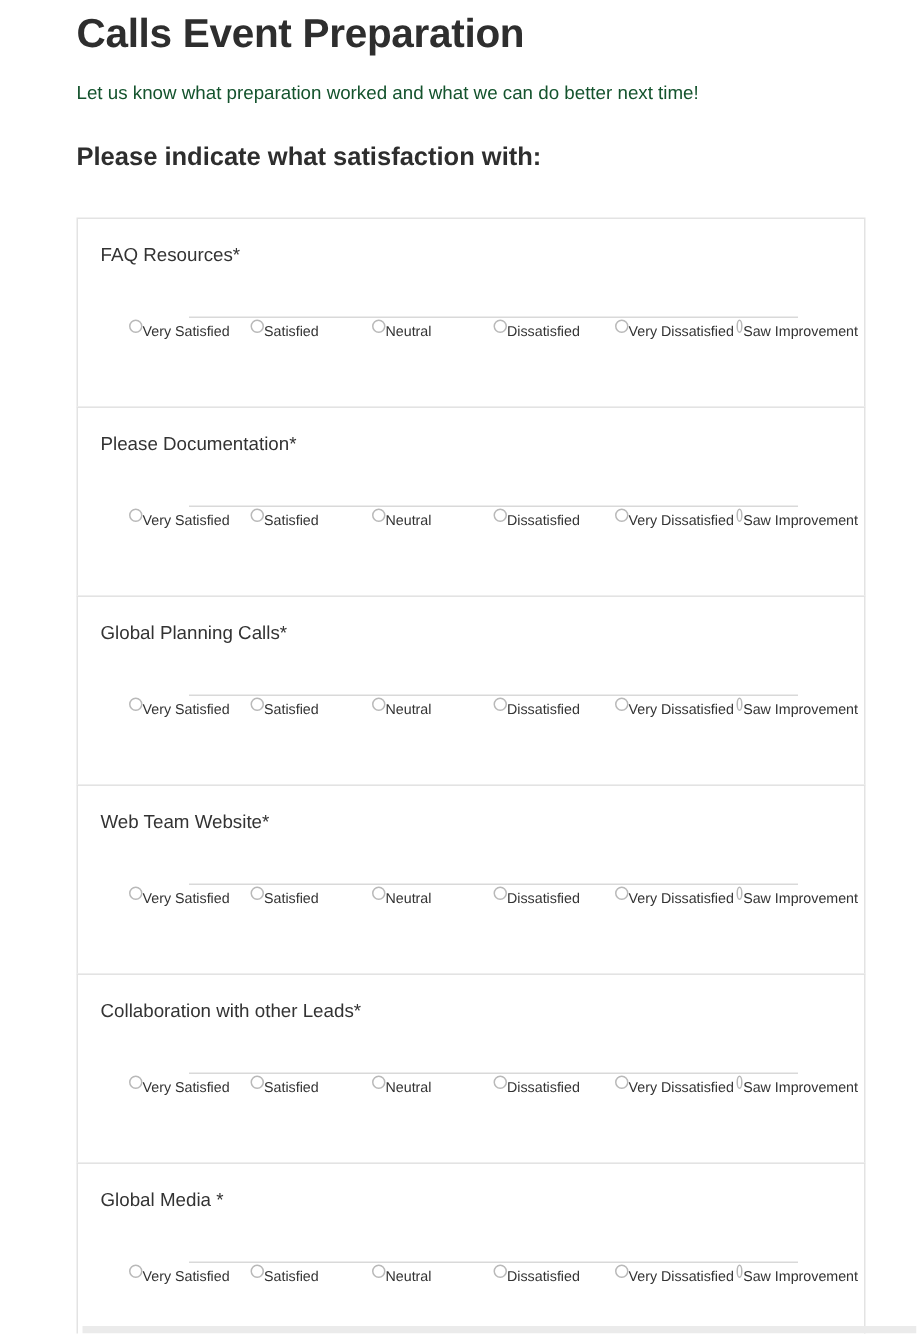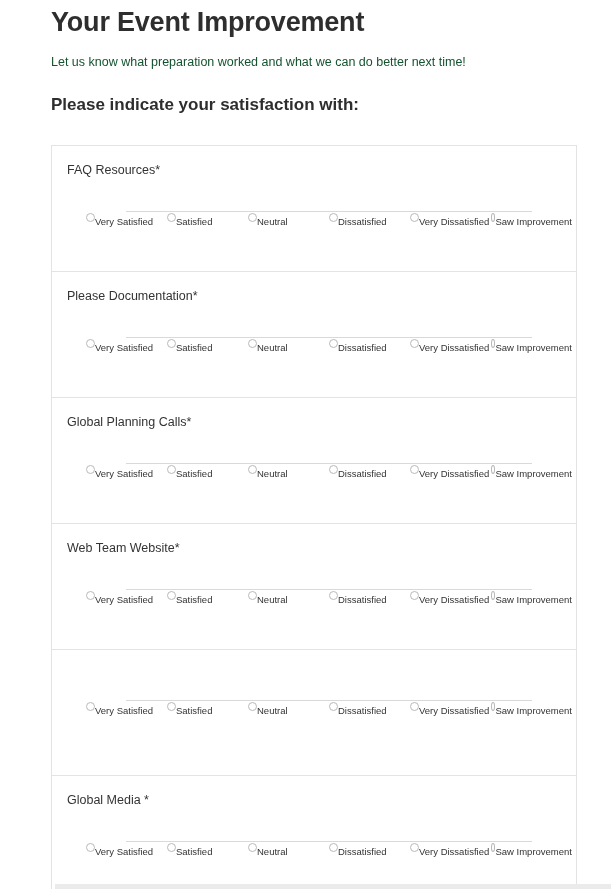--- a/index.html
+++ b/index.html
@@ -99,23 +99,23 @@
     right: 0;
     bottom: 0;
     height: 5px;
     background: #ebebeb;
   }
 </style>
 </head>
 <body>
 
 <div class="page">
-  <h1 class="page-title">Your Event Improvement</h1>
+  <h1 class="page-title">Calls Event Preparation</h1>
   <div class="page-subtitle">Let us know what preparation worked and what we can do better next time!</div>
-  <h2 class="section-heading">Please indicate your satisfaction with:</h2>
+  <h2 class="section-heading">Please indicate what satisfaction with:</h2>
 
   <div class="questions">
   <div class="question-card">
     <div class="question-label">FAQ Resources*</div>
     <div class="scale">
       <div class="scale-track"></div>
 
   <div class="opt">
     <span class="dot"></span>
     <span class="opt-label">Very Satisfied</span>
@@ -253,20 +253,21 @@
   </div>
 
   <div class="opt">
     <span class="dot"></span>
     <span class="opt-label">Saw Improvement</span>
   </div>
 </div>
   </div>
 
   <div class="question-card">
+    <div class="question-label">Collaboration with other Leads*</div>
     <div class="scale">
       <div class="scale-track"></div>
 
   <div class="opt">
     <span class="dot"></span>
     <span class="opt-label">Very Satisfied</span>
   </div>
 
   <div class="opt">
     <span class="dot"></span>

